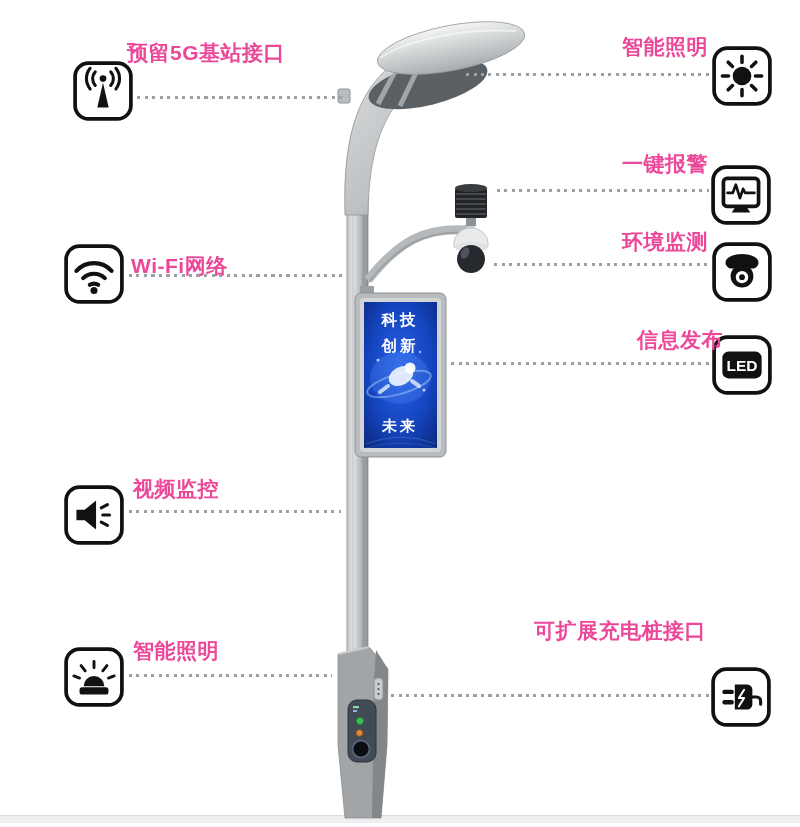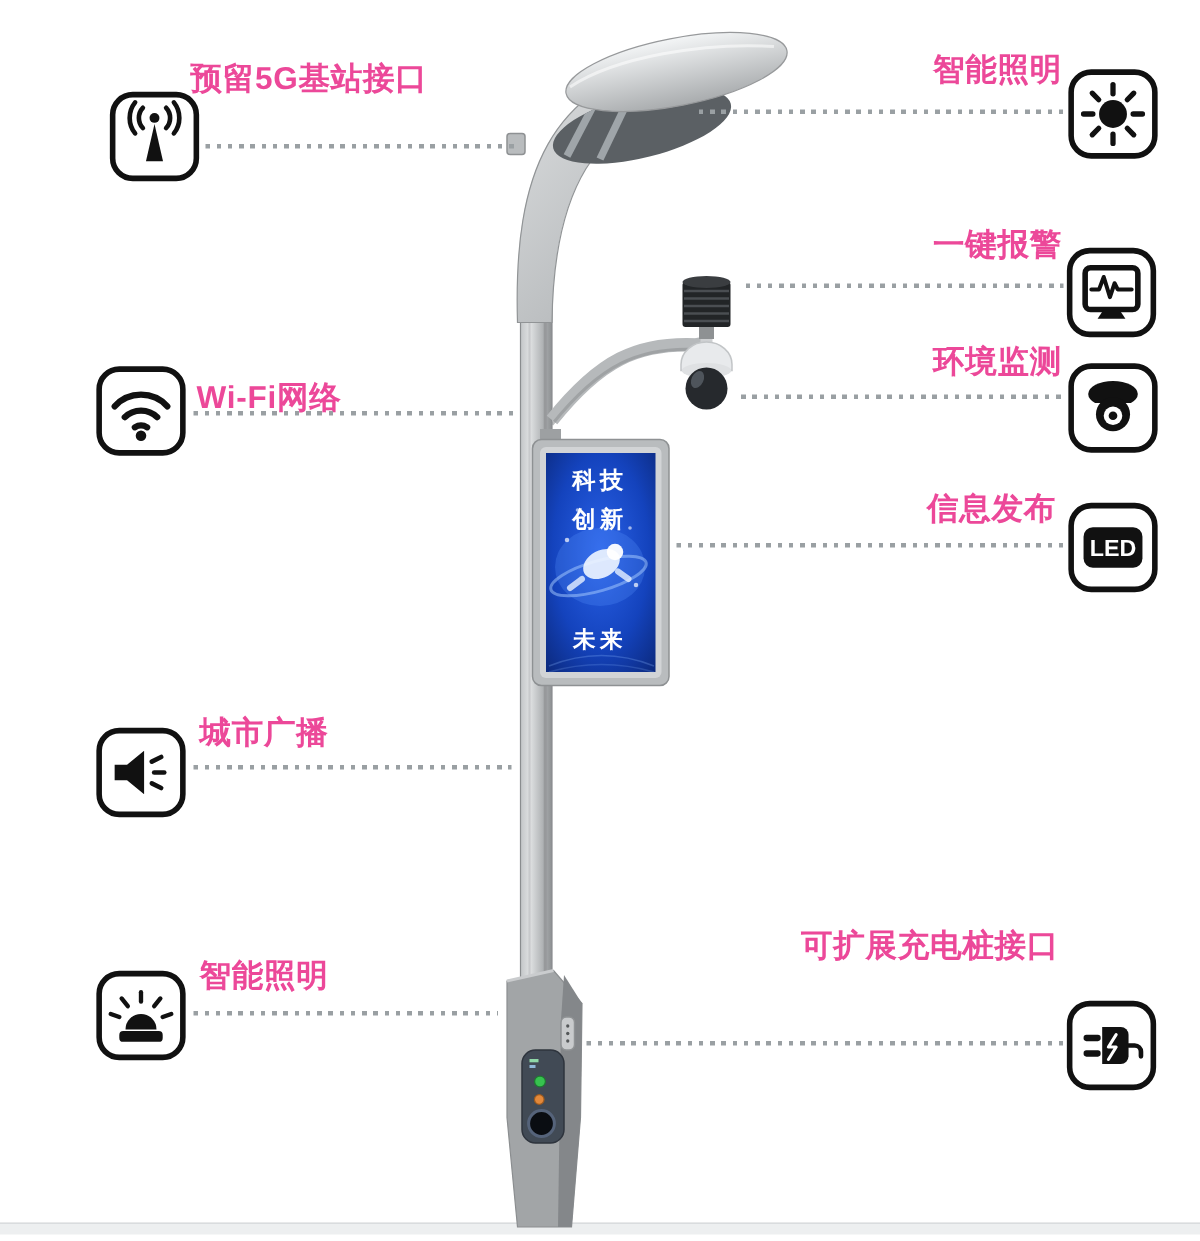--- a/index.html
+++ b/index.html
@@ -190,21 +190,21 @@
       <svg viewBox="0 0 60 60">
         <rect x="3" y="3" width="54" height="54" rx="13" fill="#fff" stroke="#111" stroke-width="3.6"></rect>
         <path d="M13,25 h8 L32,16 v28 L21,35 h-8 Z" fill="#111"></path>
         <g stroke="#111" stroke-width="3" stroke-linecap="round">
           <line x1="37" y1="23" x2="43" y2="20"></line>
           <line x1="38.5" y1="30" x2="45" y2="30"></line>
           <line x1="37" y1="37" x2="43" y2="40"></line>
         </g>
       </svg>
     </div>
-    <div class="lbl" style="left:133px;top:477px">城市广播</div>
+    <div class="lbl" style="left:133px;top:477px">视频监控</div>
     <div class="dots" style="left:129px;top:510px;width:212px"></div>
   </div>
 
   <div class="feature">
     <div class="icon-box" style="left:63px;top:646px">
       <svg viewBox="0 0 60 60">
         <rect x="3" y="3" width="54" height="54" rx="13" fill="#fff" stroke="#111" stroke-width="3.6"></rect>
         <path d="M20,39 a10,10 0 0 1 20,0 Z" fill="#111"></path>
         <rect x="16" y="40" width="28" height="7" rx="2.5" fill="#111"></rect>
         <g stroke="#111" stroke-width="2.8" stroke-linecap="round">
@@ -270,21 +270,21 @@
   </div>
 
   <div class="feature">
     <div class="icon-box" style="left:711px;top:334px">
       <svg viewBox="0 0 60 60">
         <rect x="3" y="3" width="54" height="54" rx="13" fill="#fff" stroke="#111" stroke-width="3.6"></rect>
         <rect x="11" y="17" width="38" height="26" rx="6" fill="#111"></rect>
         <text x="30" y="35.5" text-anchor="middle" font-size="15" font-weight="bold" fill="#ffffff">LED</text>
       </svg>
     </div>
-    <div class="lbl" style="right:96px;top:328px">信息发布</div>
+    <div class="lbl" style="right:77px;top:328px">信息发布</div>
     <div class="dots" style="left:451px;top:362px;width:259px"></div>
   </div>
 
   <div class="feature">
     <div class="icon-box" style="left:710px;top:666px">
       <svg viewBox="0 0 60 60">
         <rect x="3" y="3" width="54" height="54" rx="13" fill="#fff" stroke="#111" stroke-width="3.6"></rect>
         <rect x="12" y="23" width="11" height="4.2" rx="1.8" fill="#111"></rect>
         <rect x="12" y="33" width="11" height="4.2" rx="1.8" fill="#111"></rect>
         <path d="M24,18 h12 a5,5 0 0 1 5,5 v14 a5,5 0 0 1 -5,5 h-12 z" fill="#111"></path>

